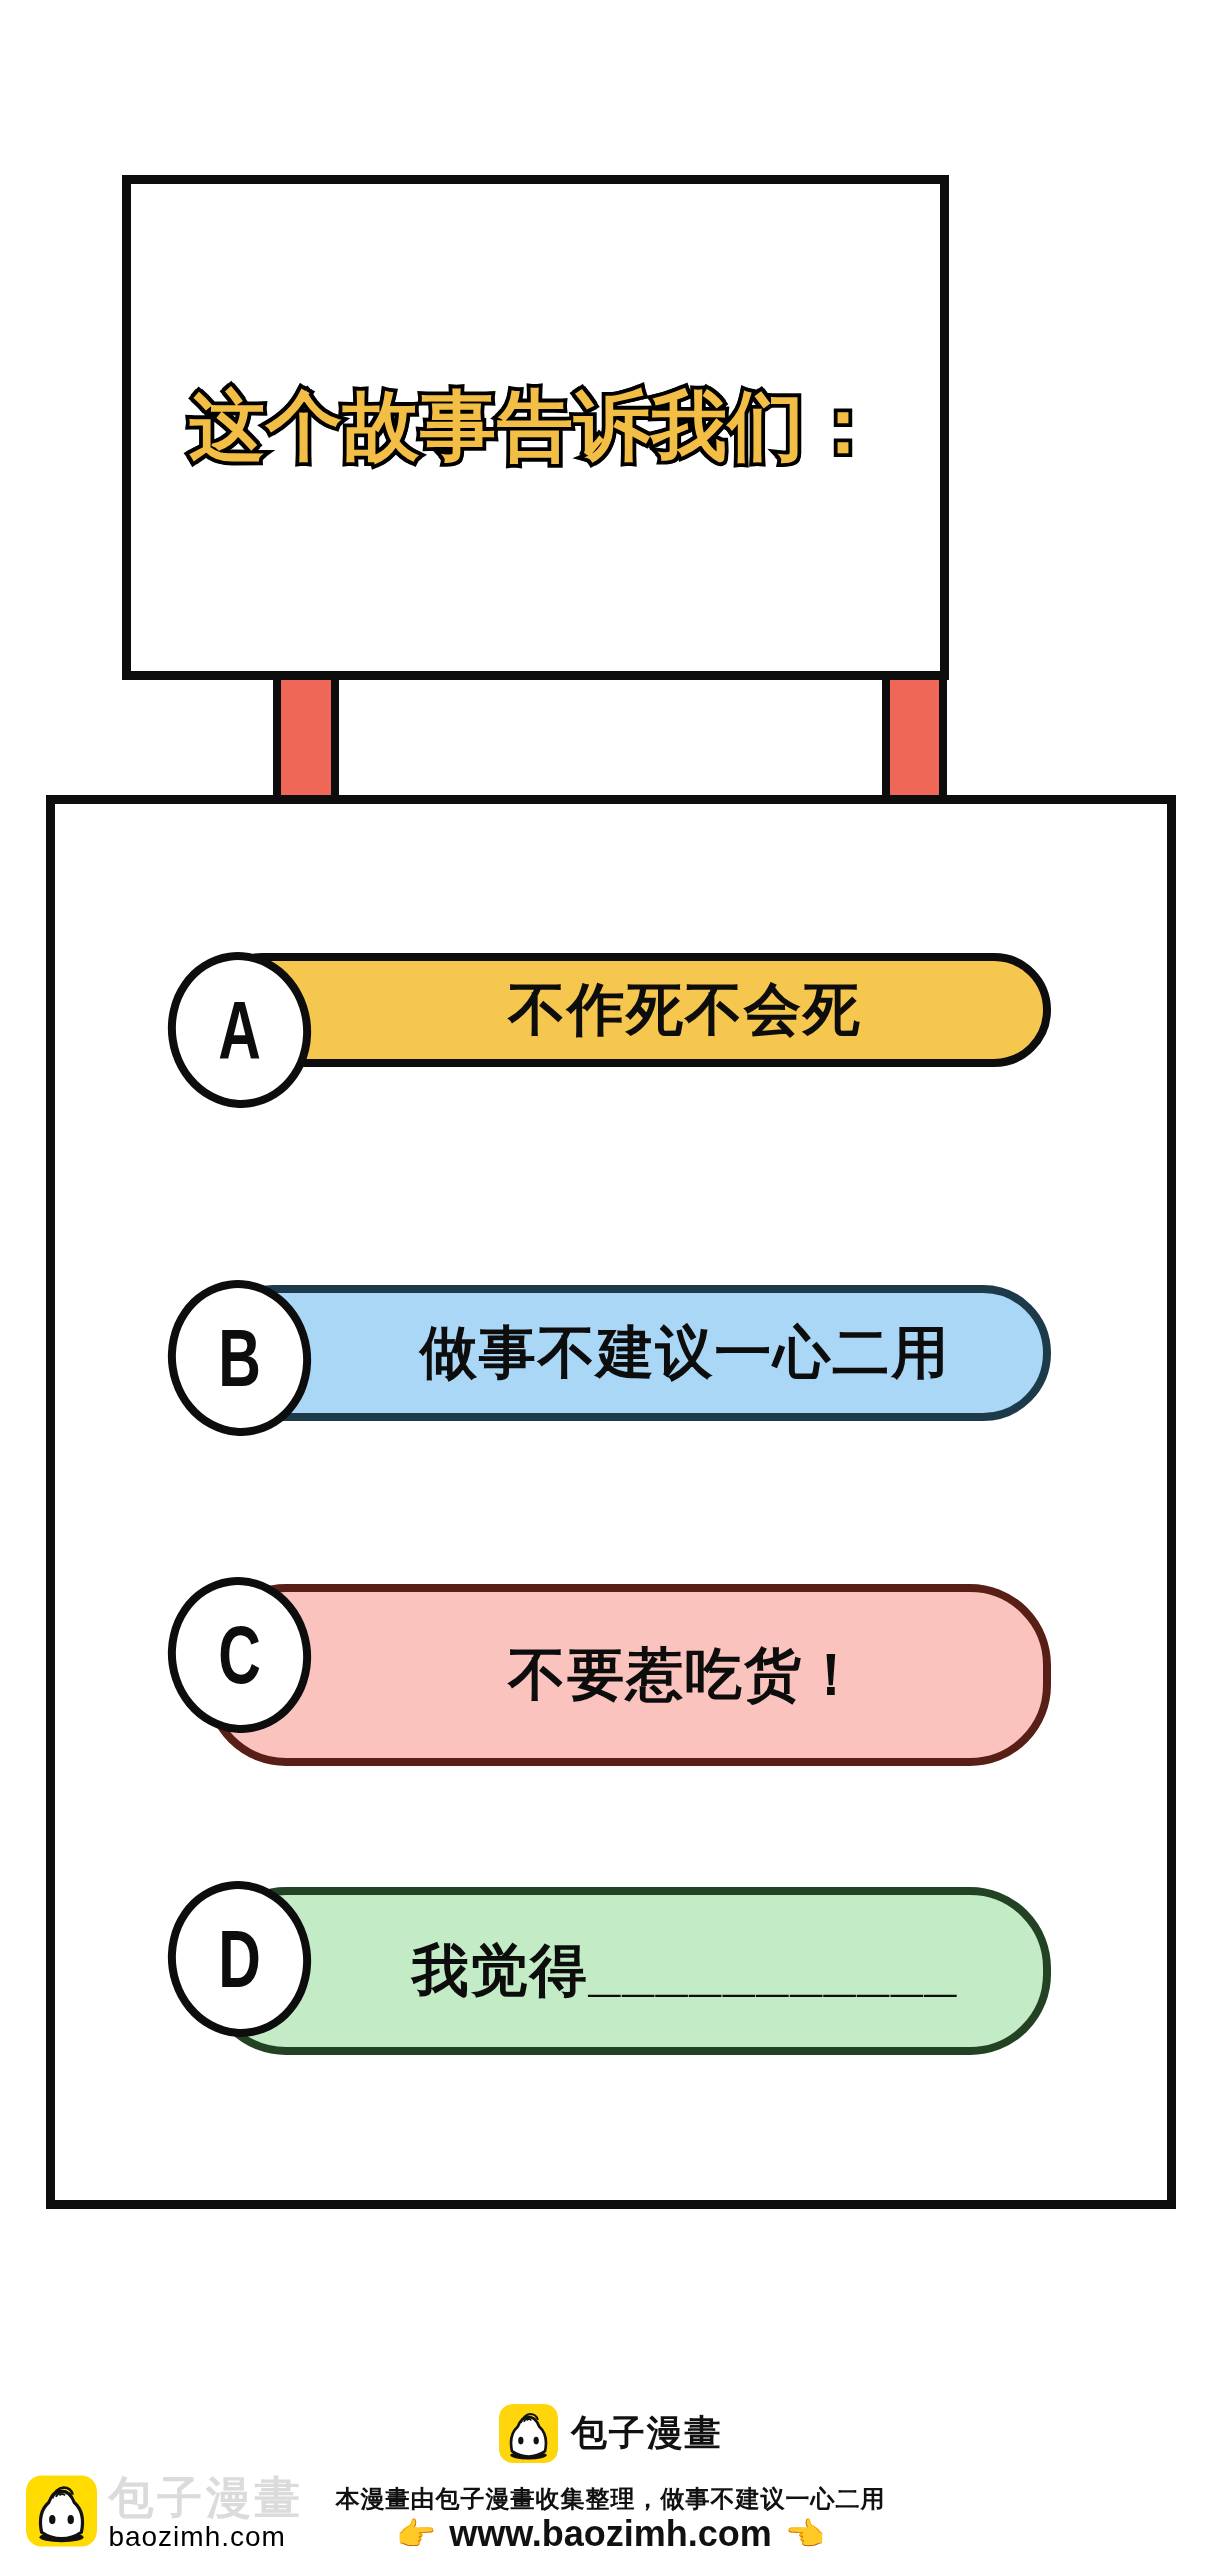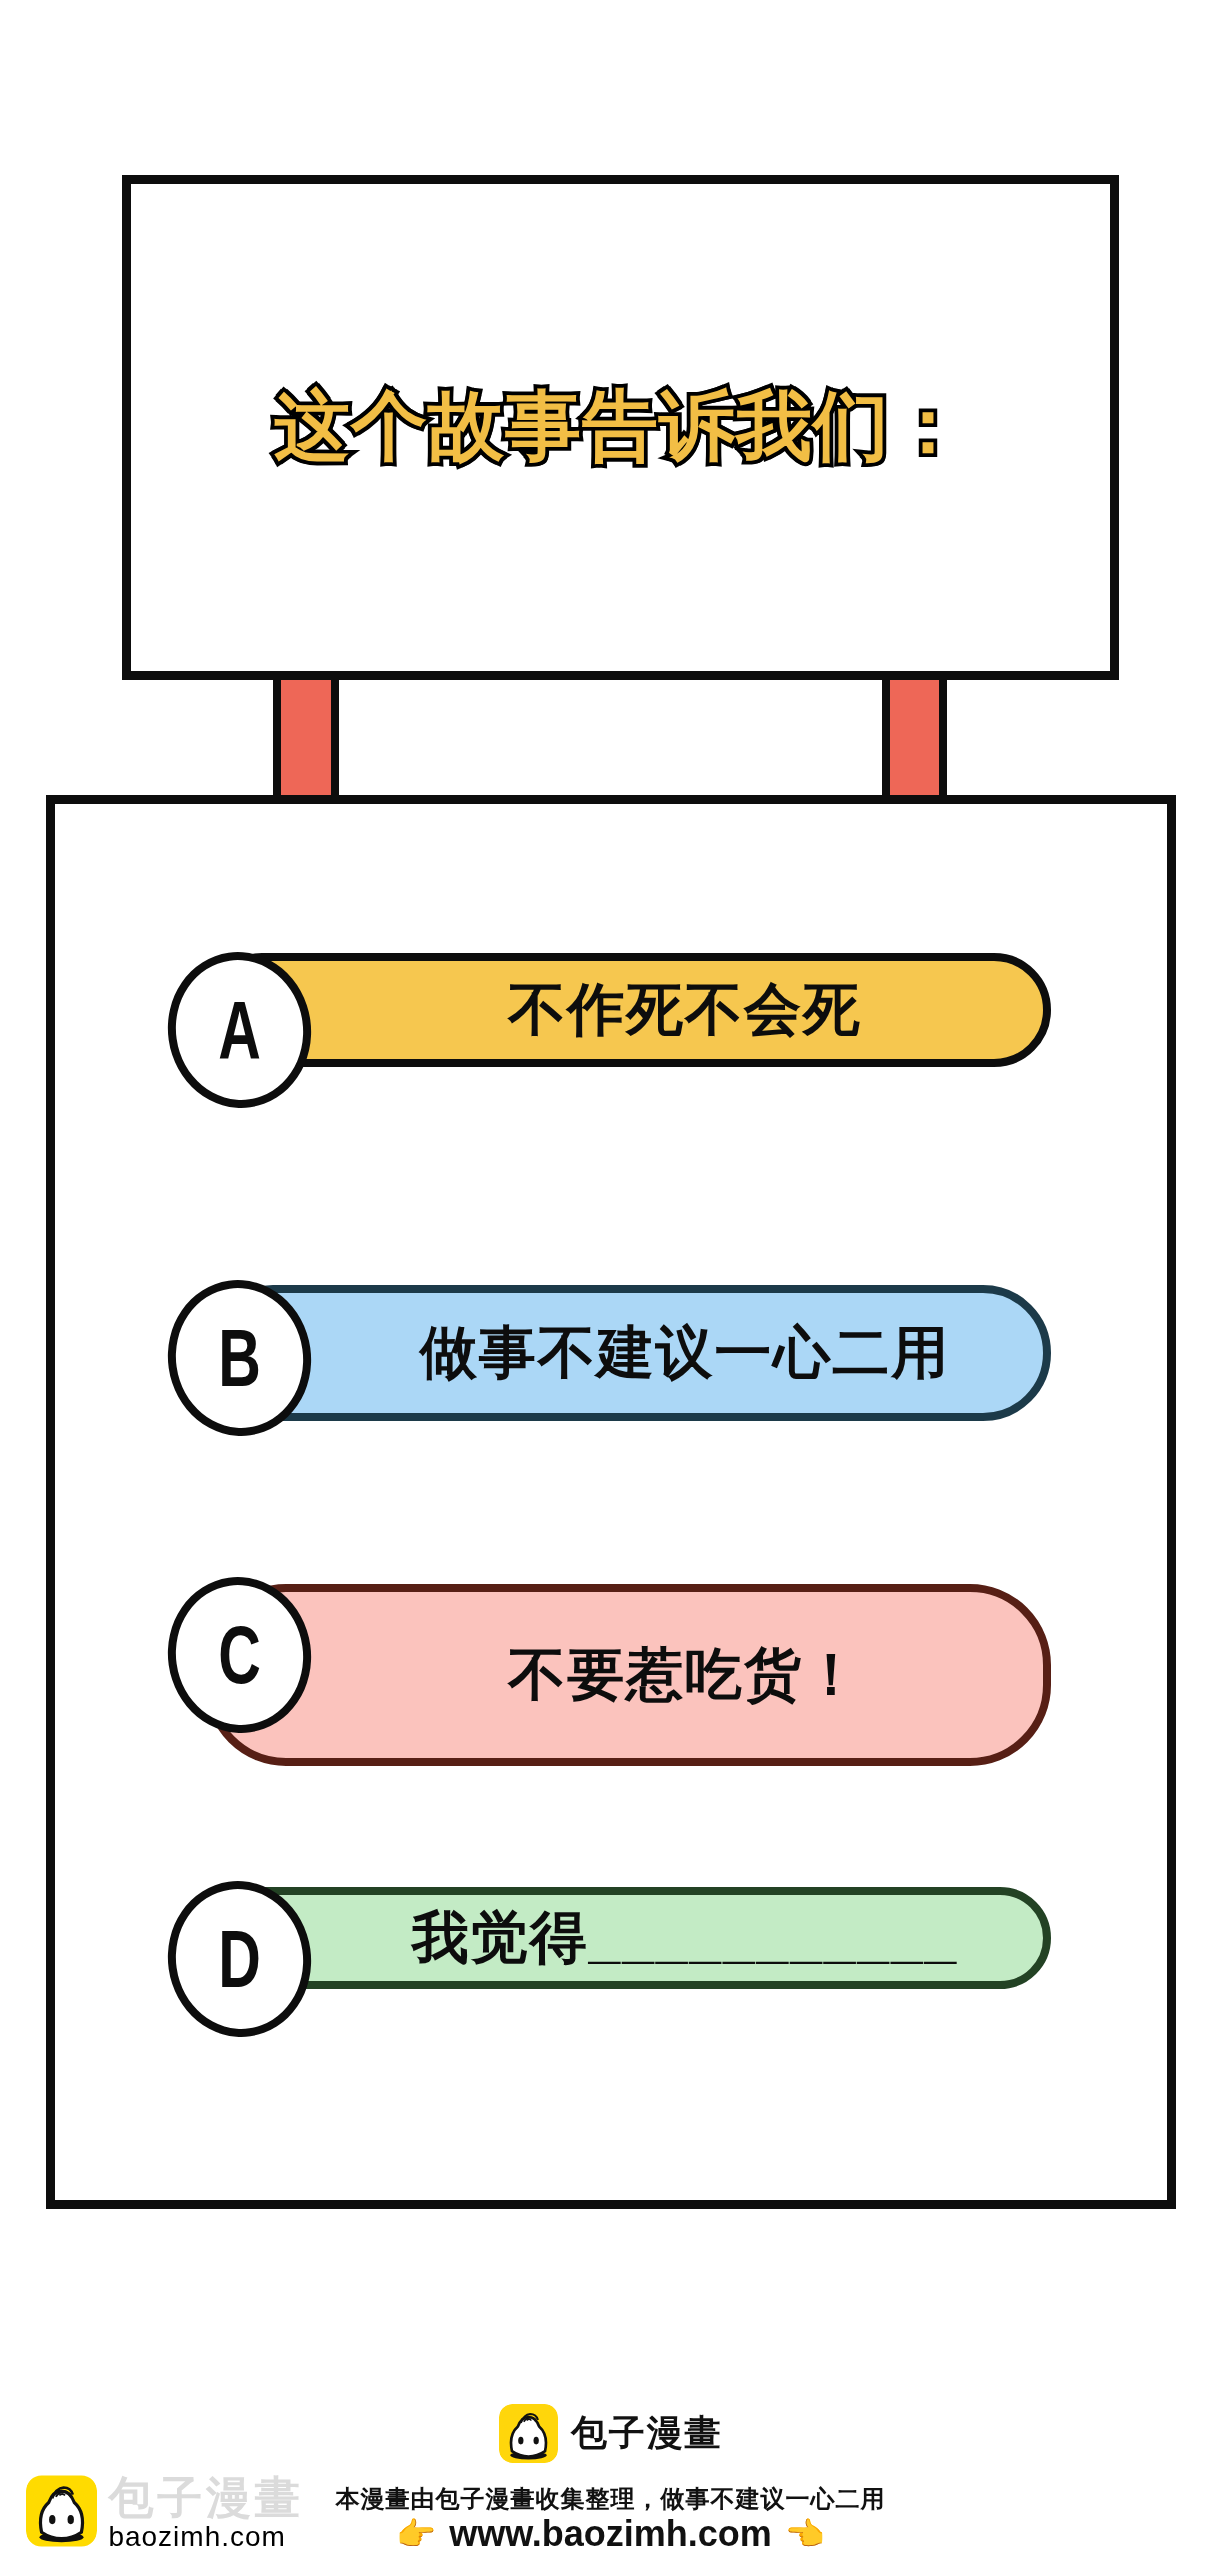--- a/index.html
+++ b/index.html
@@ -1,20 +1,20 @@
 <!DOCTYPE html>
 <html><head>
 <meta charset="utf-8">
 <style>
   html,body{margin:0;padding:0;background:#ffffff;}
   .page{position:relative;width:1221px;height:2576px;background:#ffffff;overflow:hidden;
         font-family:"Liberation Sans", sans-serif;}
 
   
-  .board{position:absolute;left:122px;top:175px;width:997px;height:505px;
+  .board{position:absolute;left:122px;top:175px;width:827px;height:505px;
          background:#ffffff;border:9.5px solid #0d0d0d;box-sizing:border-box;
          display:flex;align-items:center;justify-content:center;z-index:3;}
   .board-title{font-size:76px;font-weight:bold;letter-spacing:1px;
                -webkit-text-stroke:7.6px #000;paint-order:stroke fill;
                text-shadow:2.9px 2.9px 0 #000,-2.9px 2.9px 0 #000,2.9px -2.9px 0 #000,-2.9px -2.9px 0 #000;
                white-space:nowrap;}
 
   
   .post{position:absolute;top:673px;height:127px;box-sizing:border-box;
         border-left:8.6px solid #0d0d0d;border-right:8.6px solid #0d0d0d;z-index:1;}
@@ -36,21 +36,21 @@
          transform:rotate(-8deg);display:flex;align-items:center;justify-content:center;z-index:5;}
   .badge-letter{font-size:82px;font-weight:bold;color:#0d0d0d;
                 transform:rotate(8deg) scaleX(0.72);}
 
   .pill-a{top:953px;height:114px;}
   .badge-a{top:952px;}
   .pill-b{top:1285px;height:136px;}
   .badge-b{top:1280px;}
   .pill-c{top:1584px;height:182px;}
   .badge-c{top:1577px;}
-  .pill-d{top:1887px;height:102px;}
+  .pill-d{top:1887px;height:168px;}
   .badge-d{top:1881px;}
 
   
   .footer-brand{position:absolute;left:0;right:0;top:2402px;height:63px;
                 display:flex;align-items:center;justify-content:center;gap:13.4px;}
   .brand-logo{width:59px;height:59px;border-radius:13.4px;display:block;}
   .brand-name{font-size:36px;font-weight:bold;color:#111;letter-spacing:1.9px;}
   .footer-info{position:absolute;left:0;right:0;top:2483px;text-align:center;
                font-size:24px;font-weight:bold;color:#111;letter-spacing:1px;}
   .footer-url{position:absolute;left:0;right:0;top:2513px;display:flex;

